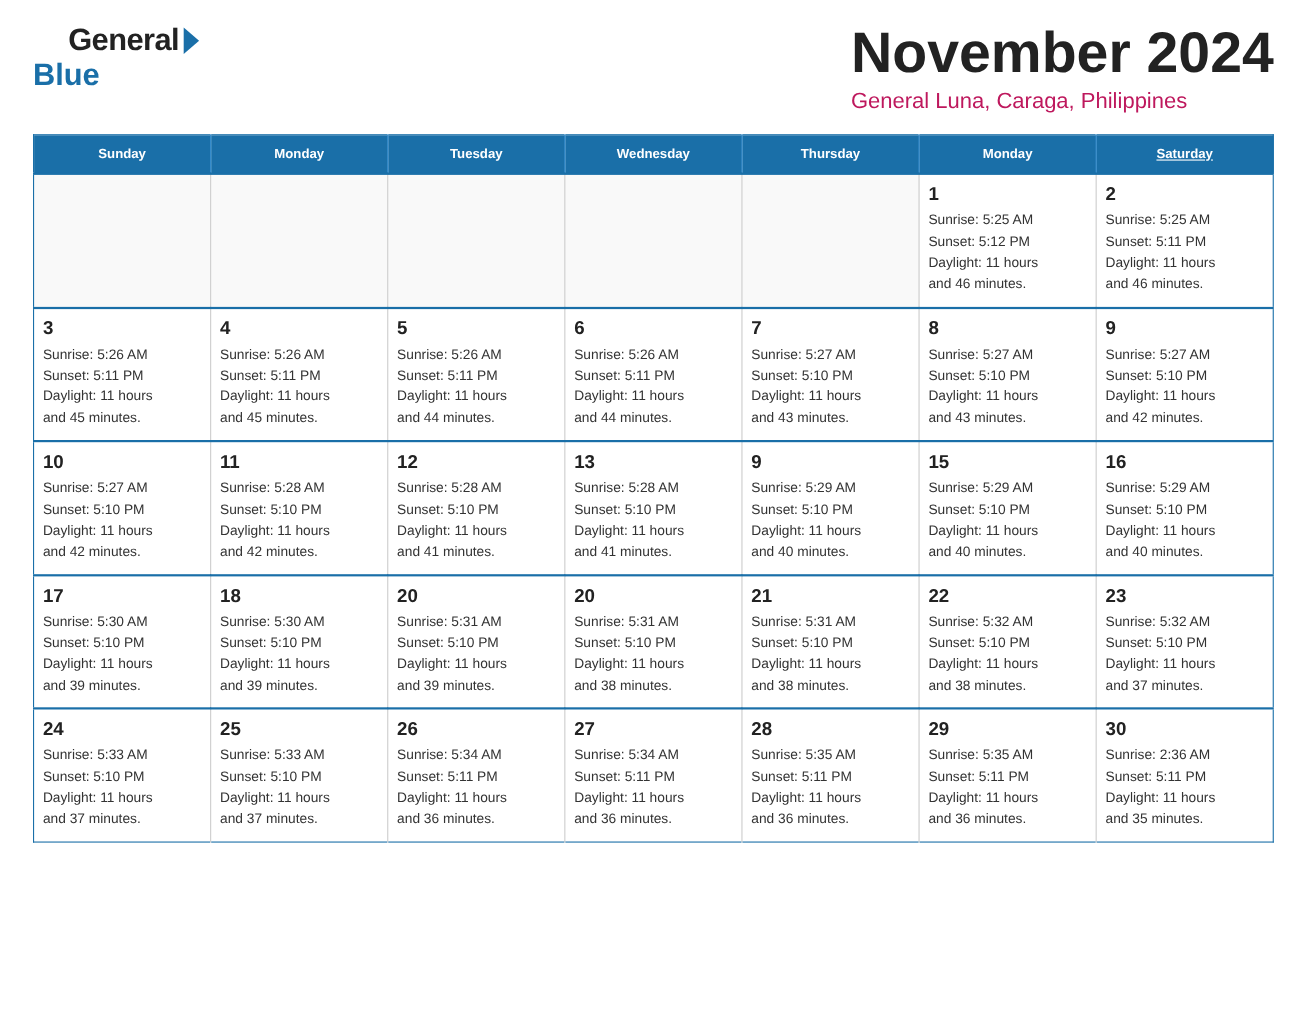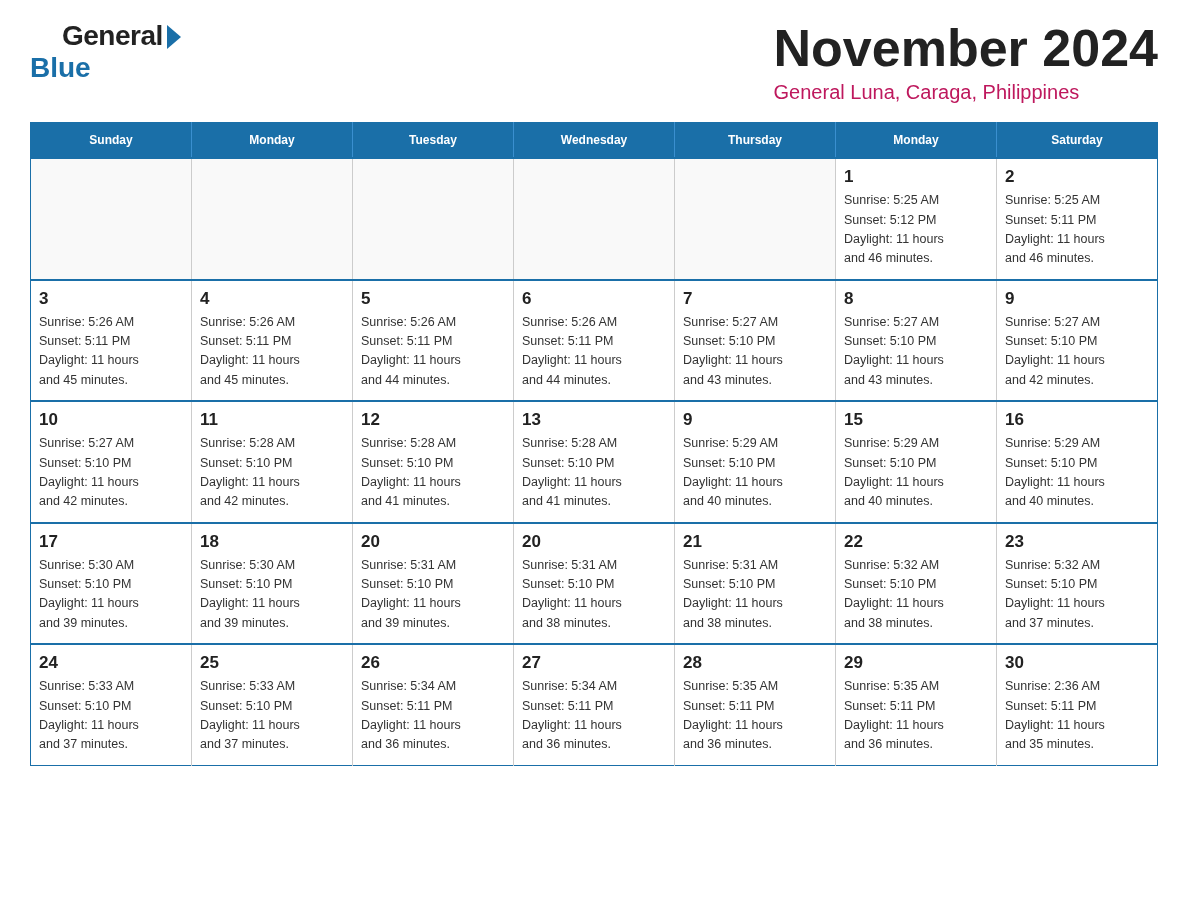--- a/index.html
+++ b/index.html
@@ -65,20 +65,21 @@
     }
     .calendar-table thead th {
       padding: 10px 8px;
       font-size: 12px;
       font-weight: bold;
       text-align: center;
       border-right: 1px solid #3a8fcf;
     }
     .calendar-table thead th:last-child {
       border-right: none;
+      text-decoration: underline;
     }
     .calendar-table tbody tr {
       border-top: 2px solid #1a6fa8;
     }
     .calendar-table tbody td {
       vertical-align: top;
       padding: 8px 8px 10px 8px;
       border-right: 1px solid #ccc;
       font-size: 13px;
       color: #222;

